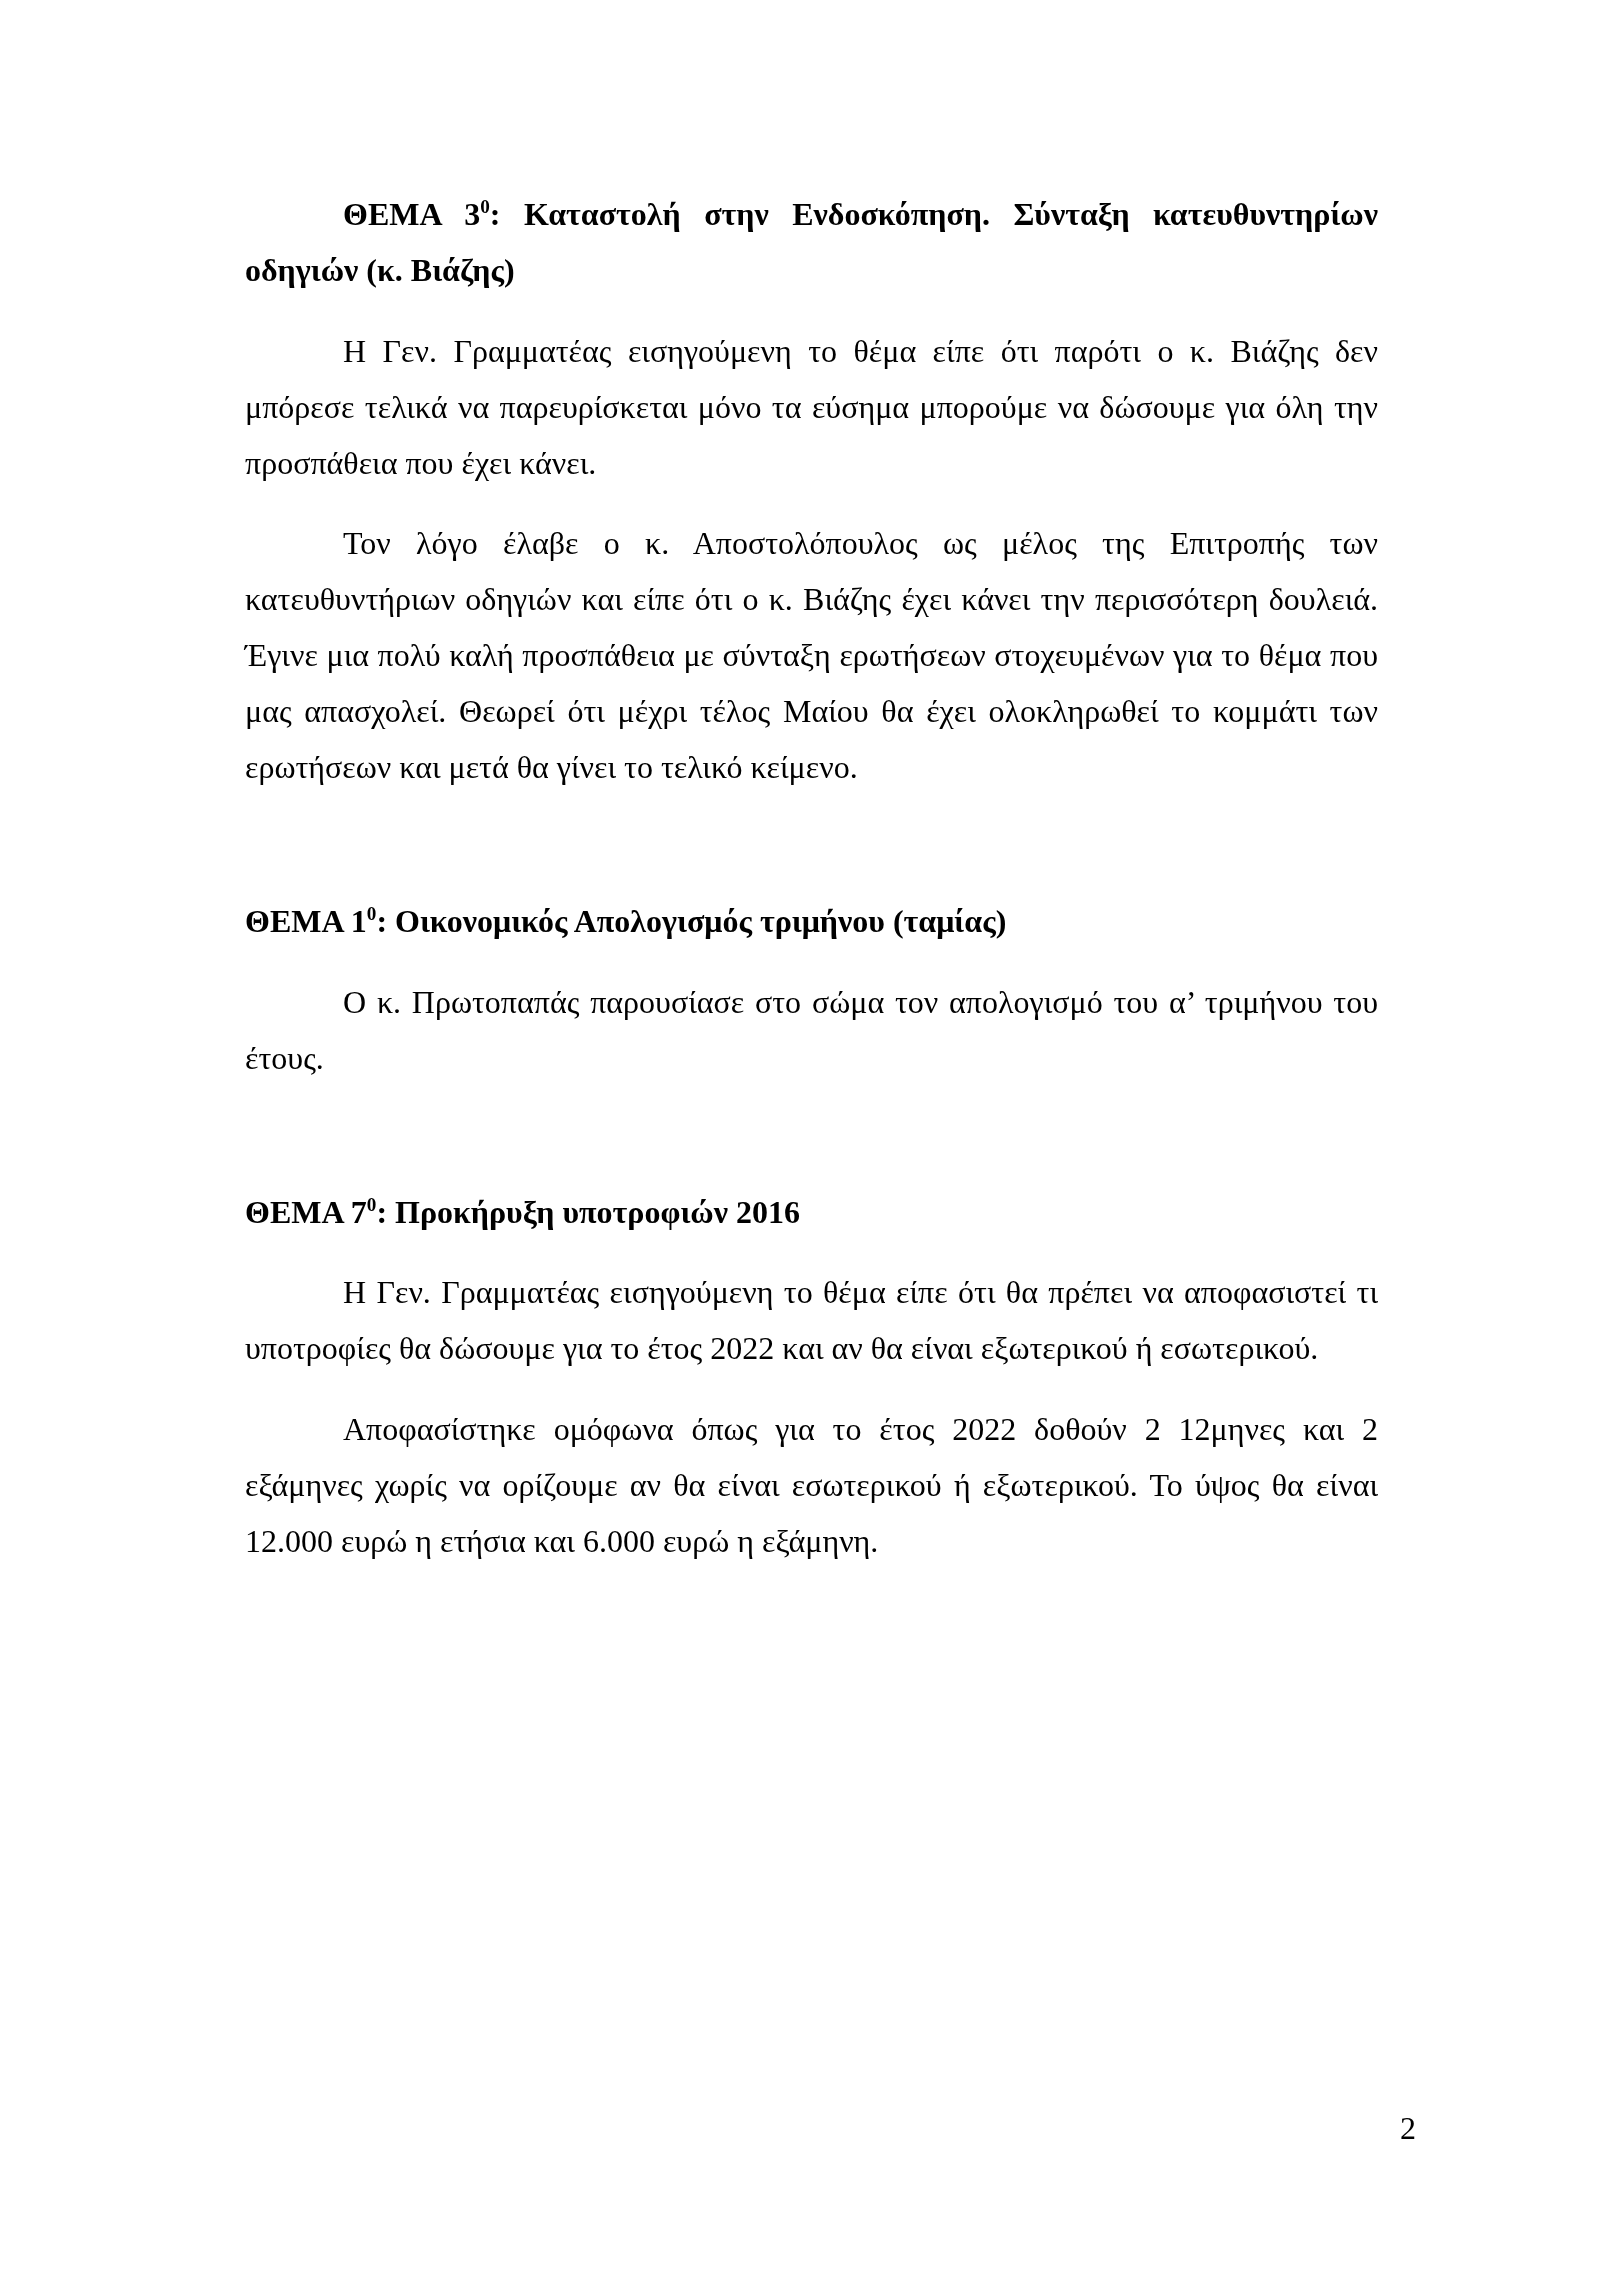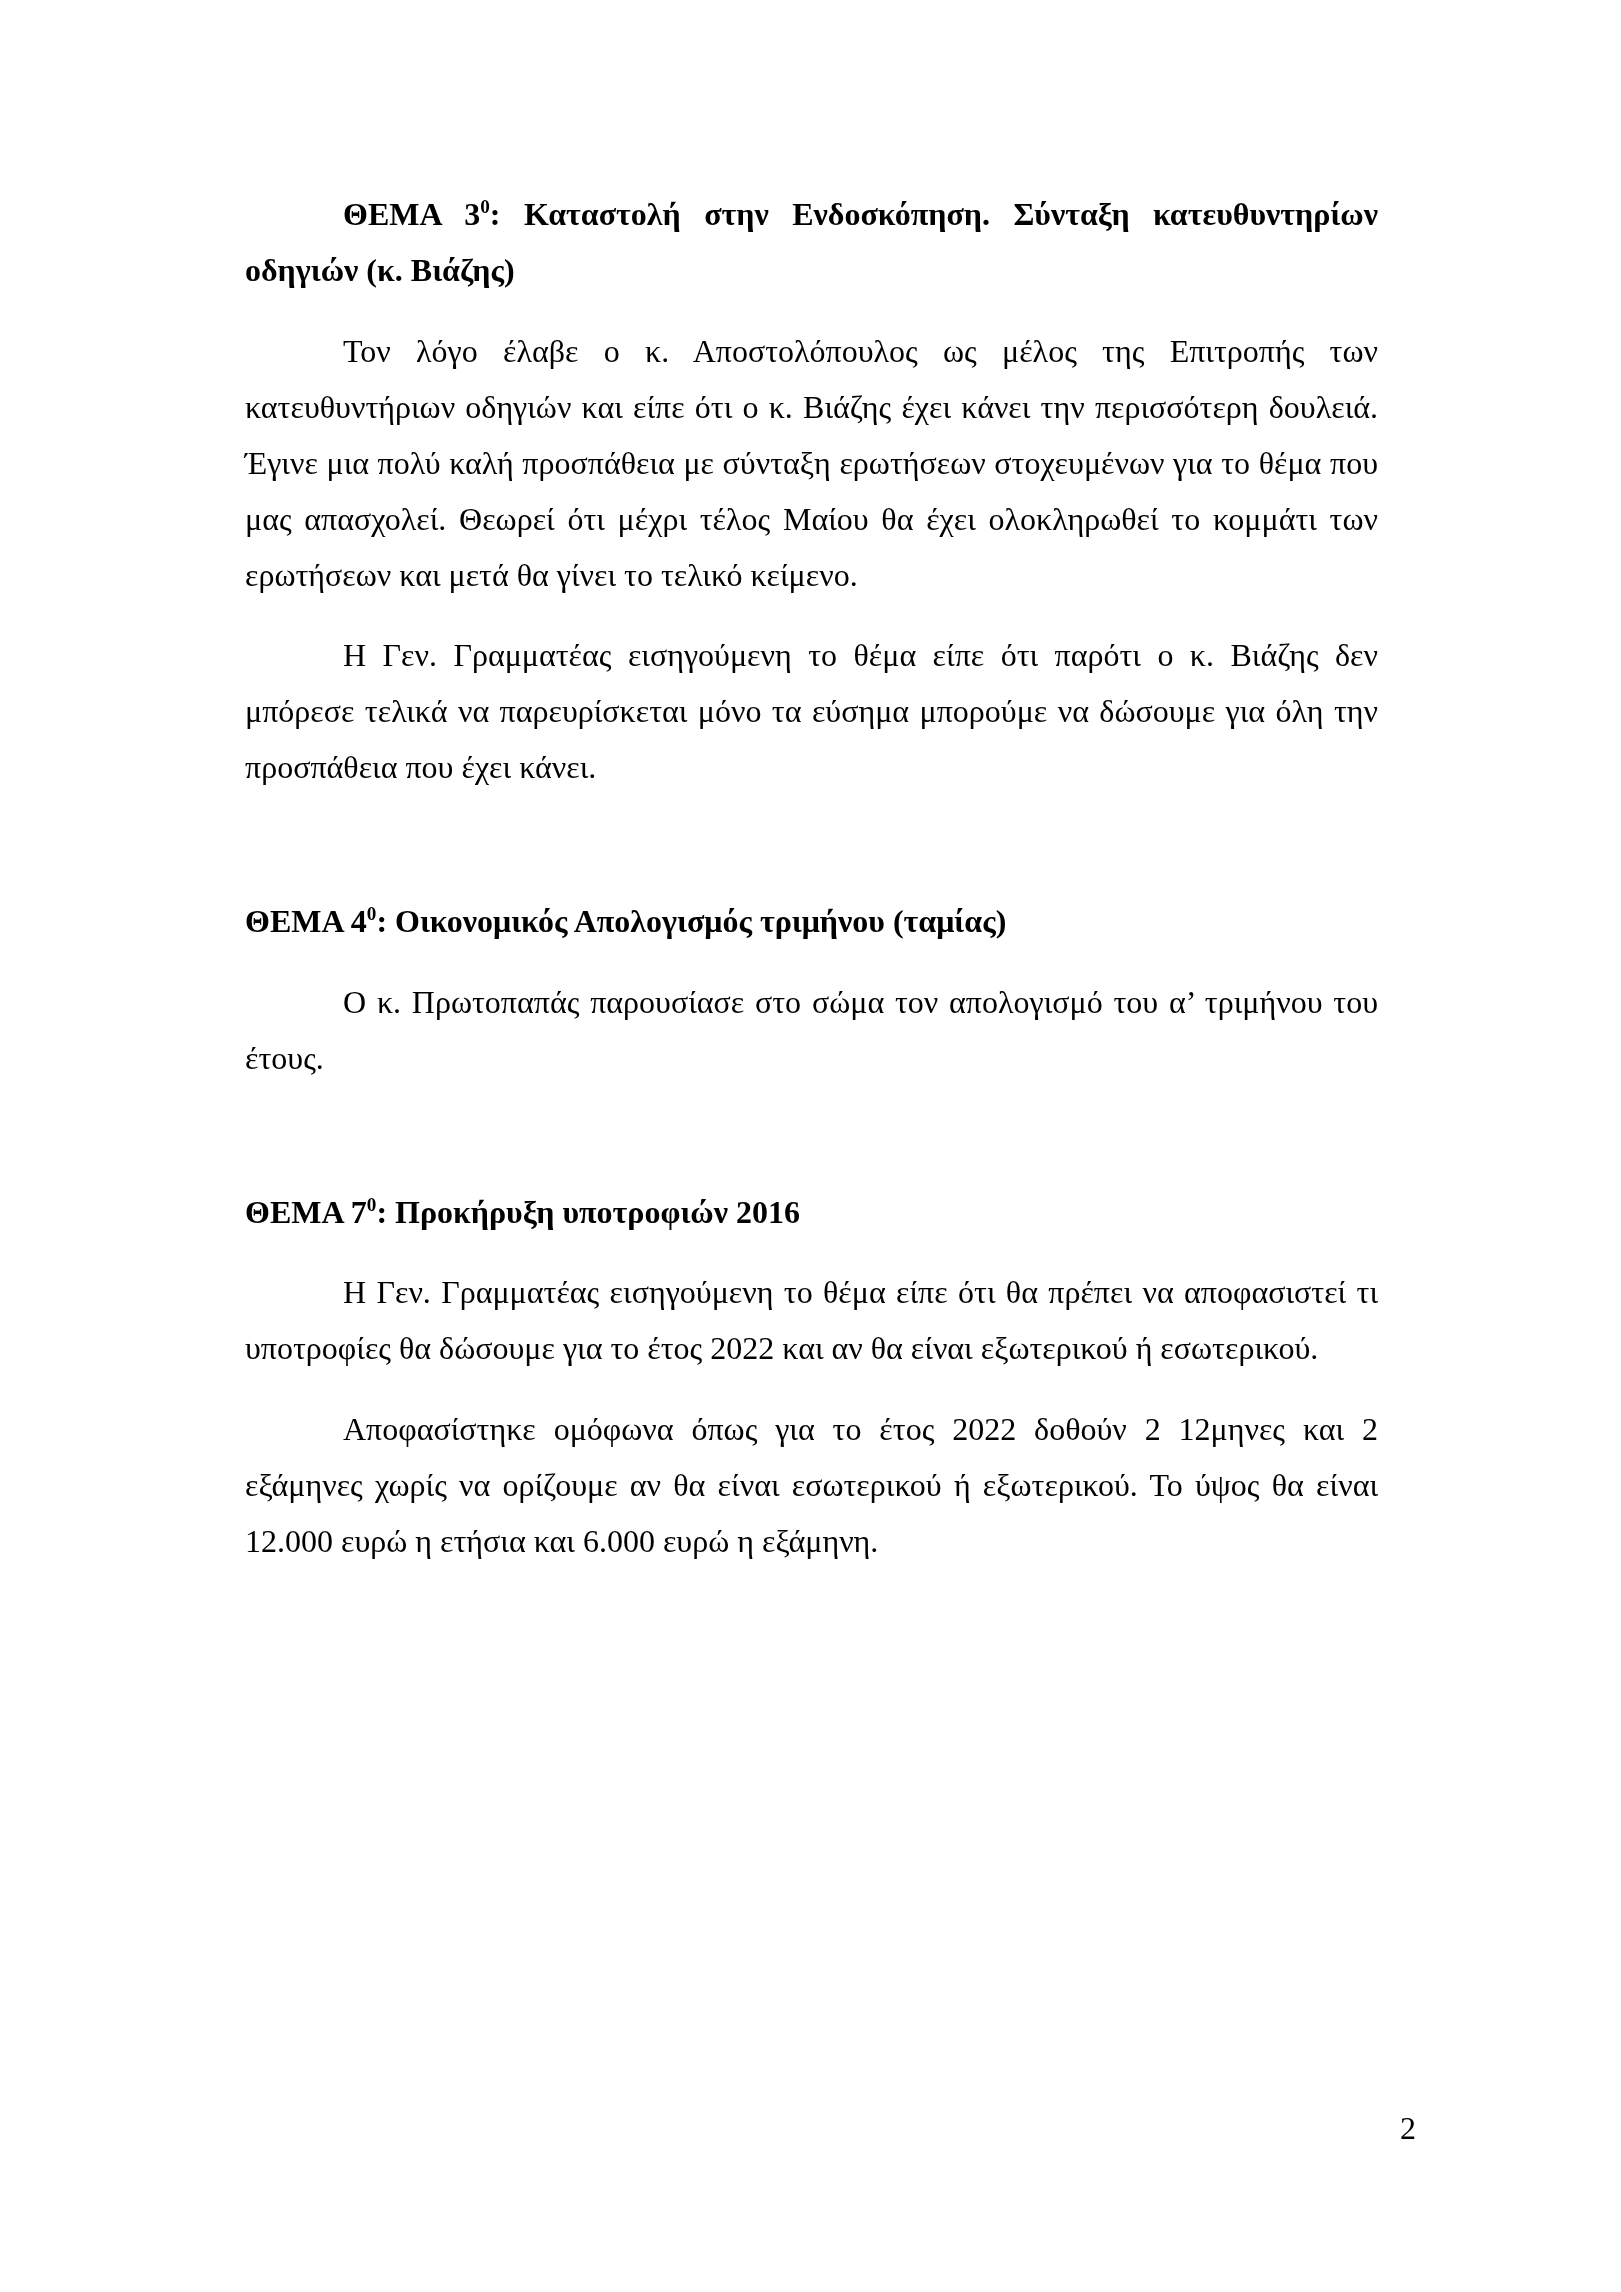--- a/index.html
+++ b/index.html
@@ -57,26 +57,26 @@
   }
 </style>
 </head>
 <body>
 
 <div class="page">
   <div class="content">
 
     <section class="doc-section">
       <h2 class="section-heading first-line-indent"><span>ΘΕΜΑ 3</span><sup>0</sup><span>: Καταστολή στην Ενδοσκόπηση. Σύνταξη κατευθυντηρίων οδηγιών (κ. Βιάζης)</span></h2>
+      <p class="body-paragraph">Η Γεν. Γραμματέας εισηγούμενη το θέμα είπε ότι παρότι ο κ. Βιάζης δεν μπόρεσε τελικά να παρευρίσκεται μόνο τα εύσημα μπορούμε να δώσουμε για όλη την προσπάθεια που έχει κάνει.</p>
       <p class="body-paragraph">Τον λόγο έλαβε ο κ. Αποστολόπουλος ως μέλος της Επιτροπής των κατευθυντήριων οδηγιών και είπε ότι ο κ. Βιάζης έχει κάνει την περισσότερη δουλειά. Έγινε μια πολύ καλή προσπάθεια με σύνταξη ερωτήσεων στοχευμένων για το θέμα που μας απασχολεί. Θεωρεί ότι μέχρι τέλος Μαίου θα έχει ολοκληρωθεί το κομμάτι των ερωτήσεων και μετά θα γίνει το τελικό κείμενο.</p>
-      <p class="body-paragraph">Η Γεν. Γραμματέας εισηγούμενη το θέμα είπε ότι παρότι ο κ. Βιάζης δεν μπόρεσε τελικά να παρευρίσκεται μόνο τα εύσημα μπορούμε να δώσουμε για όλη την προσπάθεια που έχει κάνει.</p>
     </section>
 
     <section class="doc-section">
-      <h2 class="section-heading"><span>ΘΕΜΑ 4</span><sup>0</sup><span>: Οικονομικός Απολογισμός τριμήνου (ταμίας)</span></h2>
+      <h2 class="section-heading"><span>ΘΕΜΑ 1</span><sup>0</sup><span>: Οικονομικός Απολογισμός τριμήνου (ταμίας)</span></h2>
       <p class="body-paragraph">Ο κ. Πρωτοπαπάς παρουσίασε στο σώμα τον απολογισμό του α’ τριμήνου του έτους.</p>
     </section>
 
     <section class="doc-section">
       <h2 class="section-heading"><span>ΘΕΜΑ 7</span><sup>0</sup><span>: Προκήρυξη υποτροφιών 2016</span></h2>
       <p class="body-paragraph">Η Γεν. Γραμματέας εισηγούμενη το θέμα είπε ότι θα πρέπει να αποφασιστεί τι υποτροφίες θα δώσουμε για το έτος 2022 και αν θα είναι εξωτερικού ή εσωτερικού.</p>
       <p class="body-paragraph">Αποφασίστηκε ομόφωνα όπως για το έτος 2022 δοθούν 2 12μηνες και 2 εξάμηνες χωρίς να ορίζουμε αν θα είναι εσωτερικού ή εξωτερικού. Το ύψος θα είναι 12.000 ευρώ η ετήσια και 6.000 ευρώ η εξάμηνη.</p>
     </section>
 
   </div>

